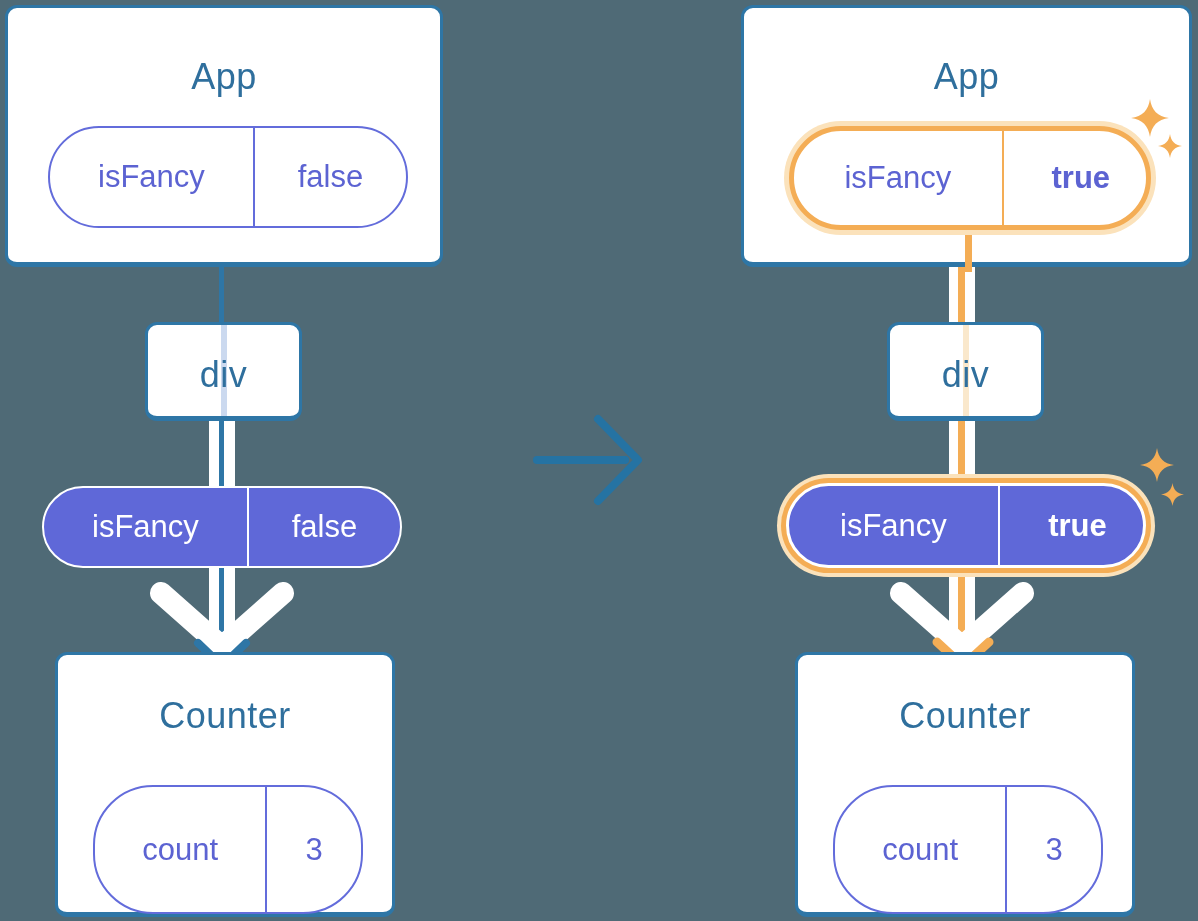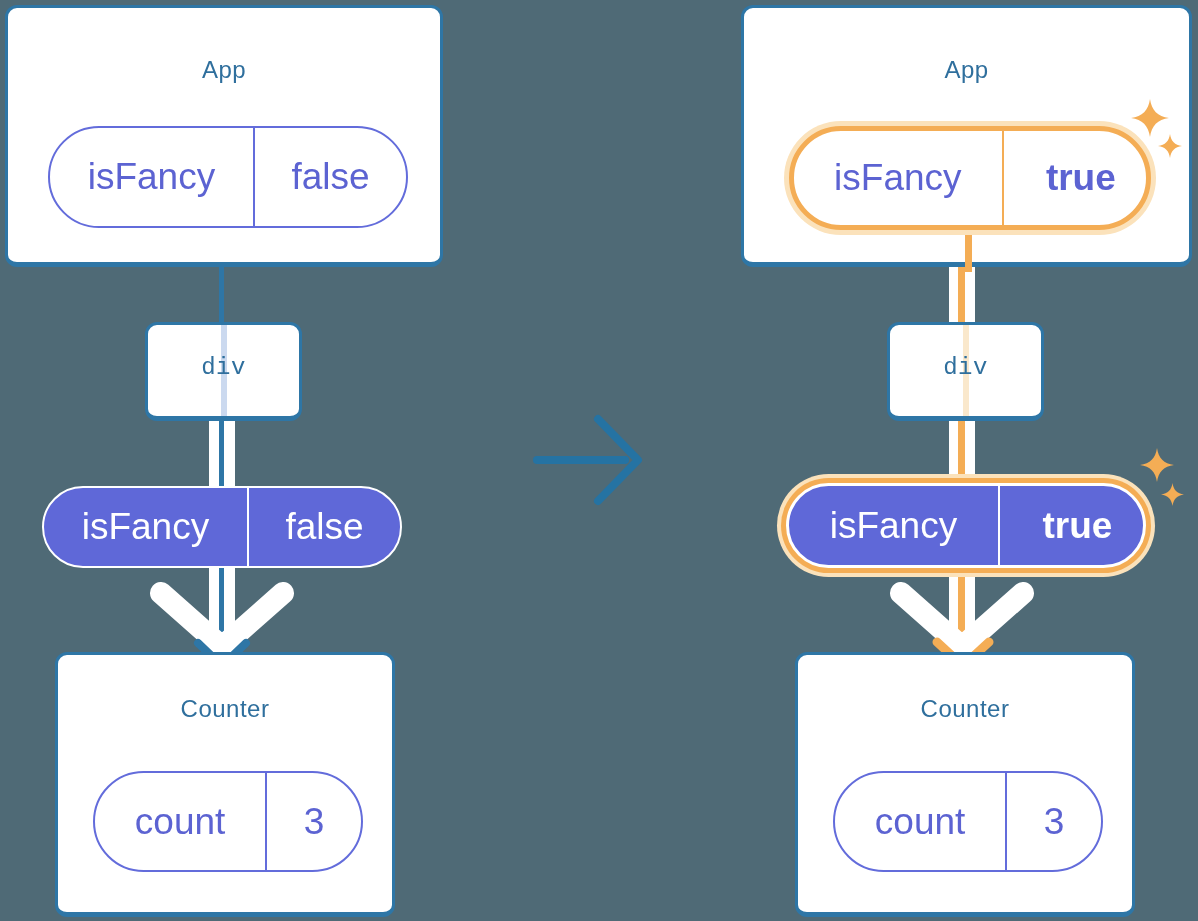--- a/index.html
+++ b/index.html
@@ -34,44 +34,44 @@
     background: var(--white);
     border: 3px solid var(--card-border);
     border-bottom-width: 5px;
     border-radius: 12px;
   }
   .card-title {
     position: absolute;
     left: 0; right: 0;
     text-align: center;
     color: var(--title-text);
-    font-size: 24px;
+    font-size: 36px;
     font-weight: 500;
     letter-spacing: .5px;
   }
 
   
   .app-card-left     { left: 5px;   top: 5px;   width: 438px; height: 262px; }
   .app-card-right    { left: 3px;   top: 5px;   width: 451px; height: 262px; }
   .app-card .card-title { top: 48px; }
   .div-card-left     { left: 145px; top: 322px; width: 157px; height: 99px; }
   .div-card-right    { left: 149px; top: 322px; width: 157px; height: 99px; }
-  .div-card .card-title { top: 29px; font-family: Liberation Mono, monospace; }
+  .div-card .card-title { top: 29px; }
   .counter-card-left { left: 55px;  top: 652px; width: 340px; height: 265px; }
   .counter-card-right{ left: 57px;  top: 652px; width: 340px; height: 265px; }
   .counter-card .card-title { top: 40px; }
 
   
   .pill {
     position: absolute;
     display: flex;
     align-items: stretch;
     border-radius: 60px;
     overflow: hidden;
-    font-size: 37px;
+    font-size: 31px;
   }
   .pill .cell {
     display: flex; align-items: center; justify-content: center;
   }
   .pill .cell-left  { width: 57%; }
   .pill .cell-right { flex: 1; }
   .pill .pill-divider { width: 2px; }
 
   .pill-outline {
     background: var(--white);
@@ -104,21 +104,21 @@
   .pill-solid-right {
     left: 48px; top: 483px; width: 360px; height: 85px;
     background: var(--purple-fill);
     border: 3px solid var(--white);
     color: var(--white);
     box-shadow: 0 0 0 5px var(--highlight-orange), 0 0 0 9px var(--highlight-orange-light);
   }
   .pill-solid-right .cell-left { width: 59%; }
   .pill-solid-right .pill-divider { background: var(--white); }
 
-  .counter-pill { left: 35px; top: 116px; width: 270px; height: 101px; }
+  .counter-pill { left: 35px; top: 130px; width: 270px; height: 129px; }
   .counter-pill .cell-left { width: 64%; }
 
   
   .vline { position: absolute; }
   .faint-line {
     position: absolute; top: 0; bottom: 0; left: 50%;
     transform: translateX(-50%); width: 6px;
   }
   .faint-blue   { background: var(--faint-line-blue); }
   .faint-orange { background: var(--faint-line-orange); }

